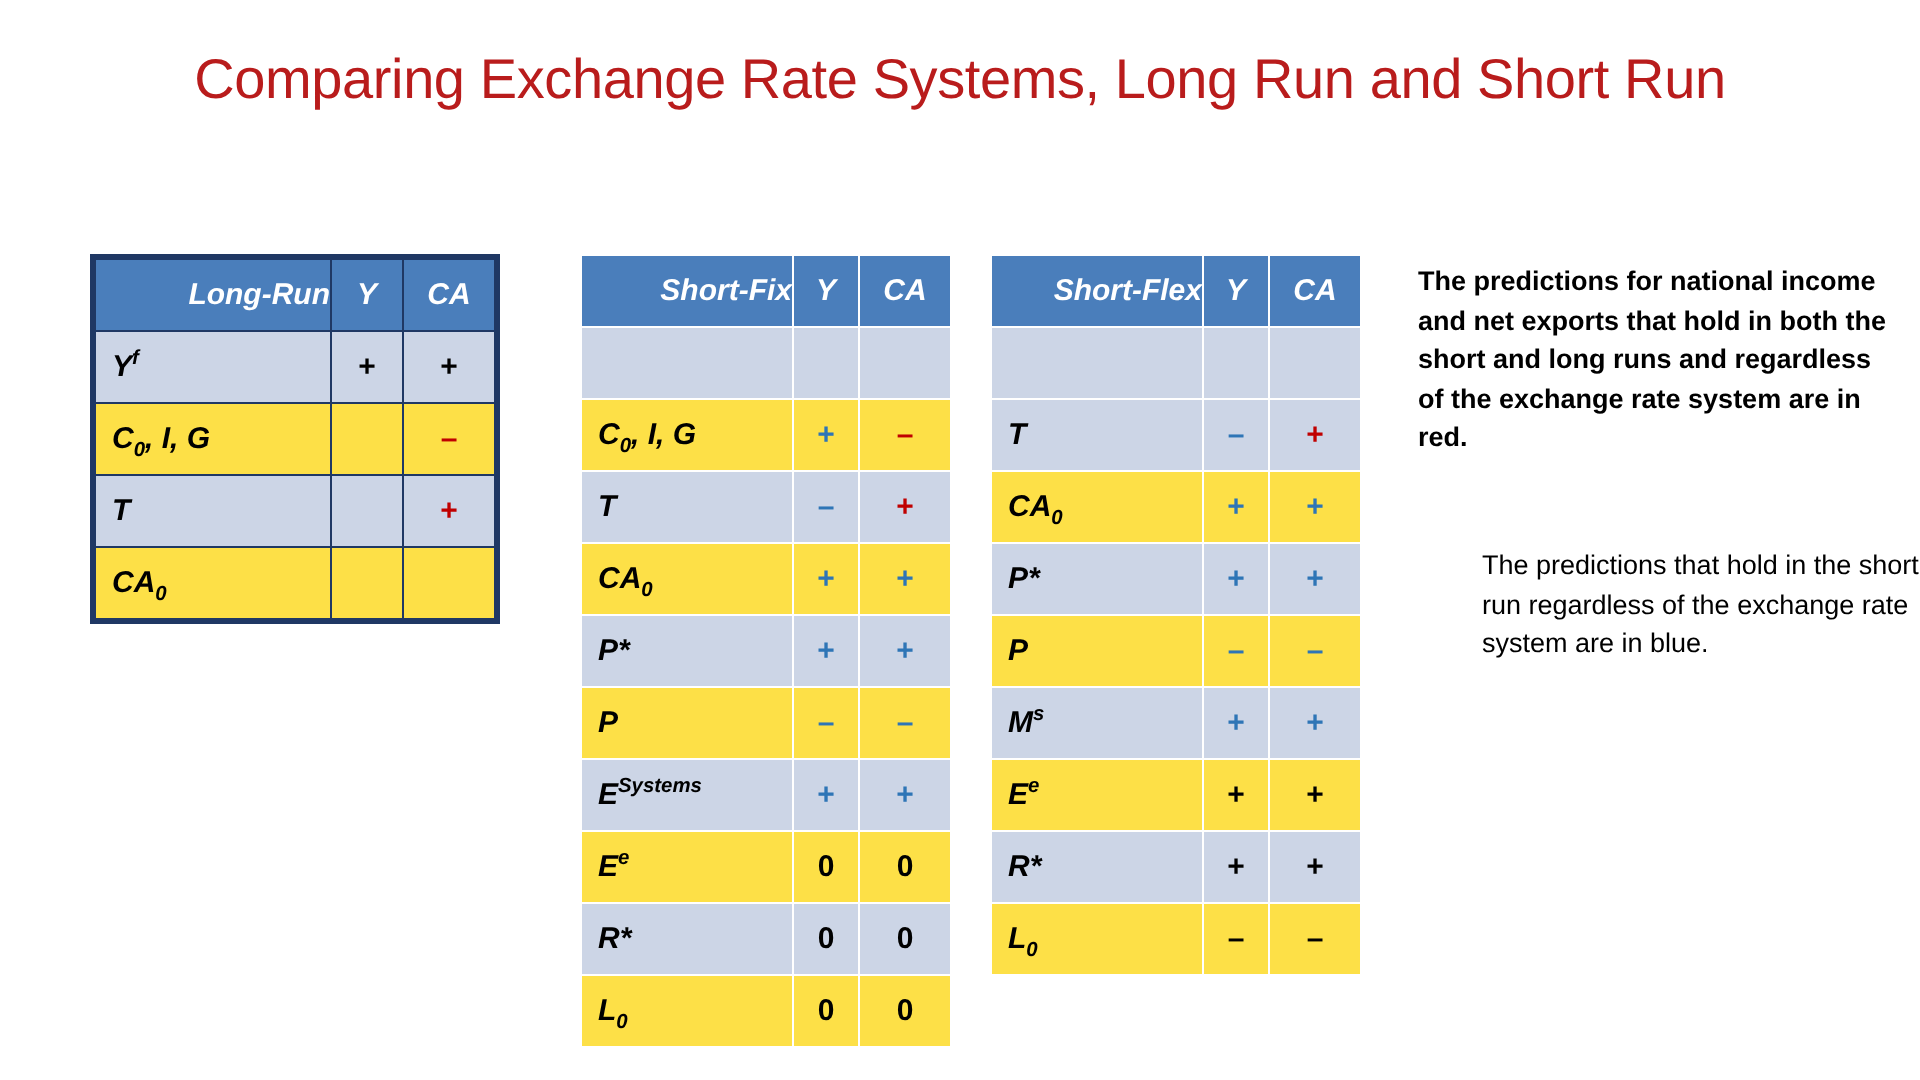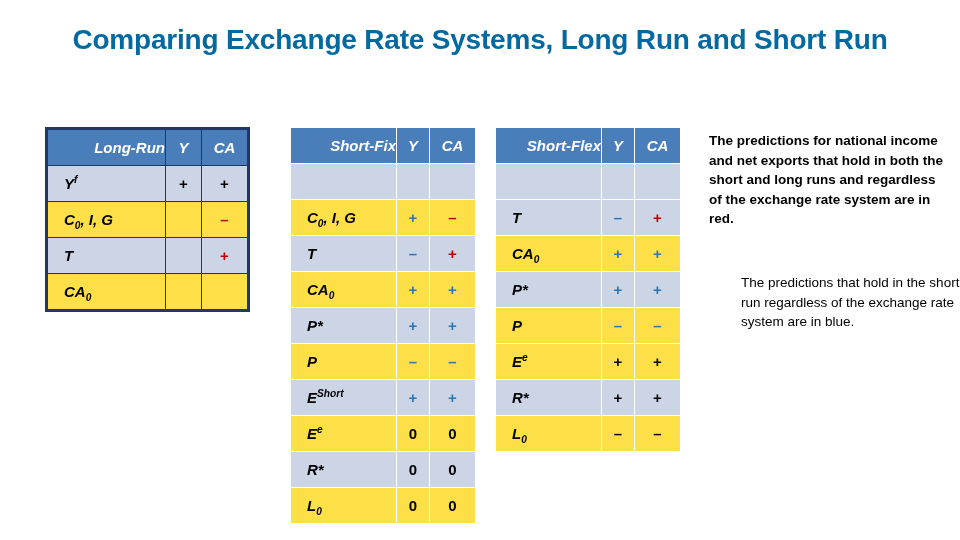--- a/index.html
+++ b/index.html
@@ -17,22 +17,22 @@
 
   
   #slide-title {
     position: absolute;
     top: 22px;
     left: 60px;
     width: 840px;
     text-align: center;
     font-size: 28px;
     line-height: 36px;
-    color: #0369a1;
-    font-weight: 700;
+    color: #b91c1c;
+    font-weight: 400;
     letter-spacing: -0.2px;
   }
 
   
   .econ-table {
     position: absolute;
     border-collapse: separate;
     border-spacing: 1px;
     table-layout: fixed;
     font-size: 14.5px;
@@ -53,21 +53,21 @@
     text-align: right;
     padding-left: 8px;
   }
   .econ-table th.col-y,
   .econ-table th.col-ca {
     text-align: center;
     padding-left: 0;
   }
   .econ-table td.label {
     text-align: left;
-    padding-left: 16px;
+    padding-left: 8px;
     font-weight: bold;
     font-style: italic;
     color: #000000;
     font-size: 15px;
   }
   .econ-table td.val {
     text-align: center;
     font-weight: bold;
     font-size: 15px;
   }
@@ -209,21 +209,21 @@
         <td class="label">P*</td>
         <td class="val m-blue">+</td>
         <td class="val m-blue">+</td>
       </tr>
       <tr class="band-light">
         <td class="label">P</td>
         <td class="val m-blue">–</td>
         <td class="val m-blue">–</td>
       </tr>
       <tr class="band-dark">
-        <td class="label">E<sup>Short</sup></td>
+        <td class="label">E<sup>Systems</sup></td>
         <td class="val m-blue">+</td>
         <td class="val m-blue">+</td>
       </tr>
       <tr class="band-light">
         <td class="label">E<sup>e</sup></td>
         <td class="val m-black">0</td>
         <td class="val m-black">0</td>
       </tr>
       <tr class="band-dark">
         <td class="label">R*</td>
@@ -270,20 +270,25 @@
       <tr class="band-dark">
         <td class="label">P*</td>
         <td class="val m-blue">+</td>
         <td class="val m-blue">+</td>
       </tr>
       <tr class="band-light">
         <td class="label">P</td>
         <td class="val m-blue">–</td>
         <td class="val m-blue">–</td>
       </tr>
+      <tr class="band-dark">
+        <td class="label">M<sup>s</sup></td>
+        <td class="val m-blue">+</td>
+        <td class="val m-blue">+</td>
+      </tr>
       <tr class="band-light">
         <td class="label">E<sup>e</sup></td>
         <td class="val m-black">+</td>
         <td class="val m-black">+</td>
       </tr>
       <tr class="band-dark">
         <td class="label">R*</td>
         <td class="val m-black">+</td>
         <td class="val m-black">+</td>
       </tr>

